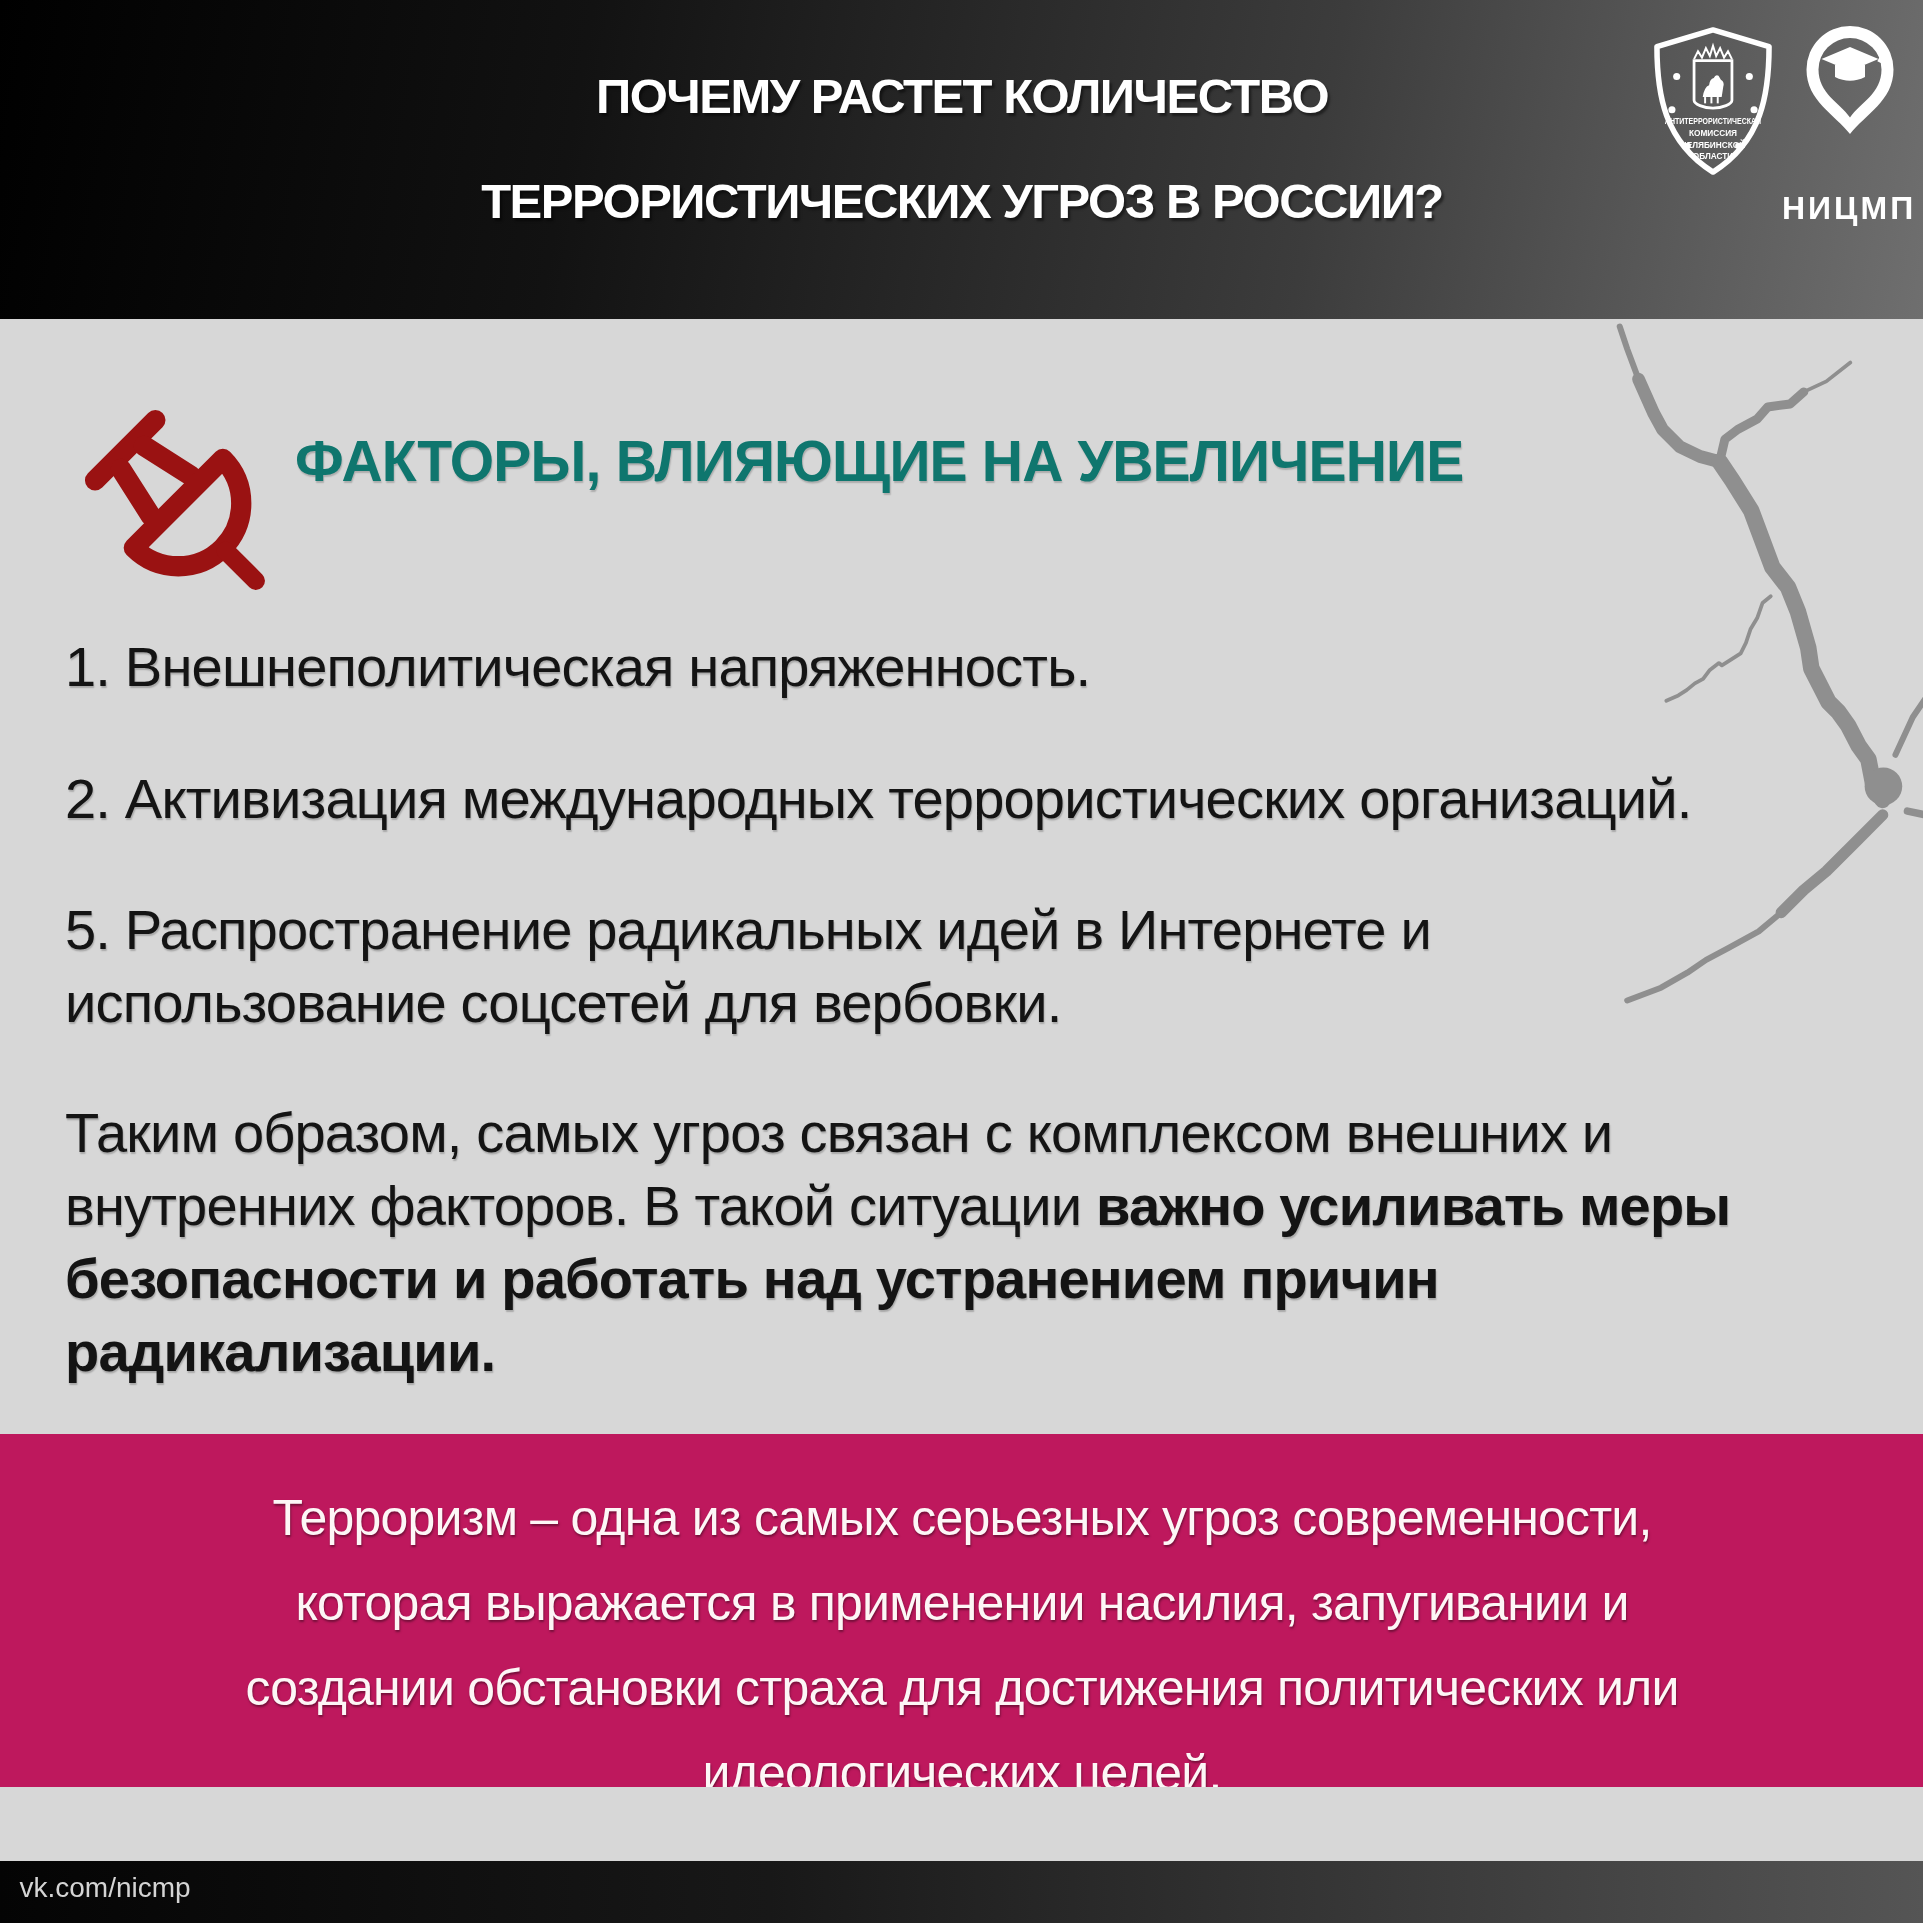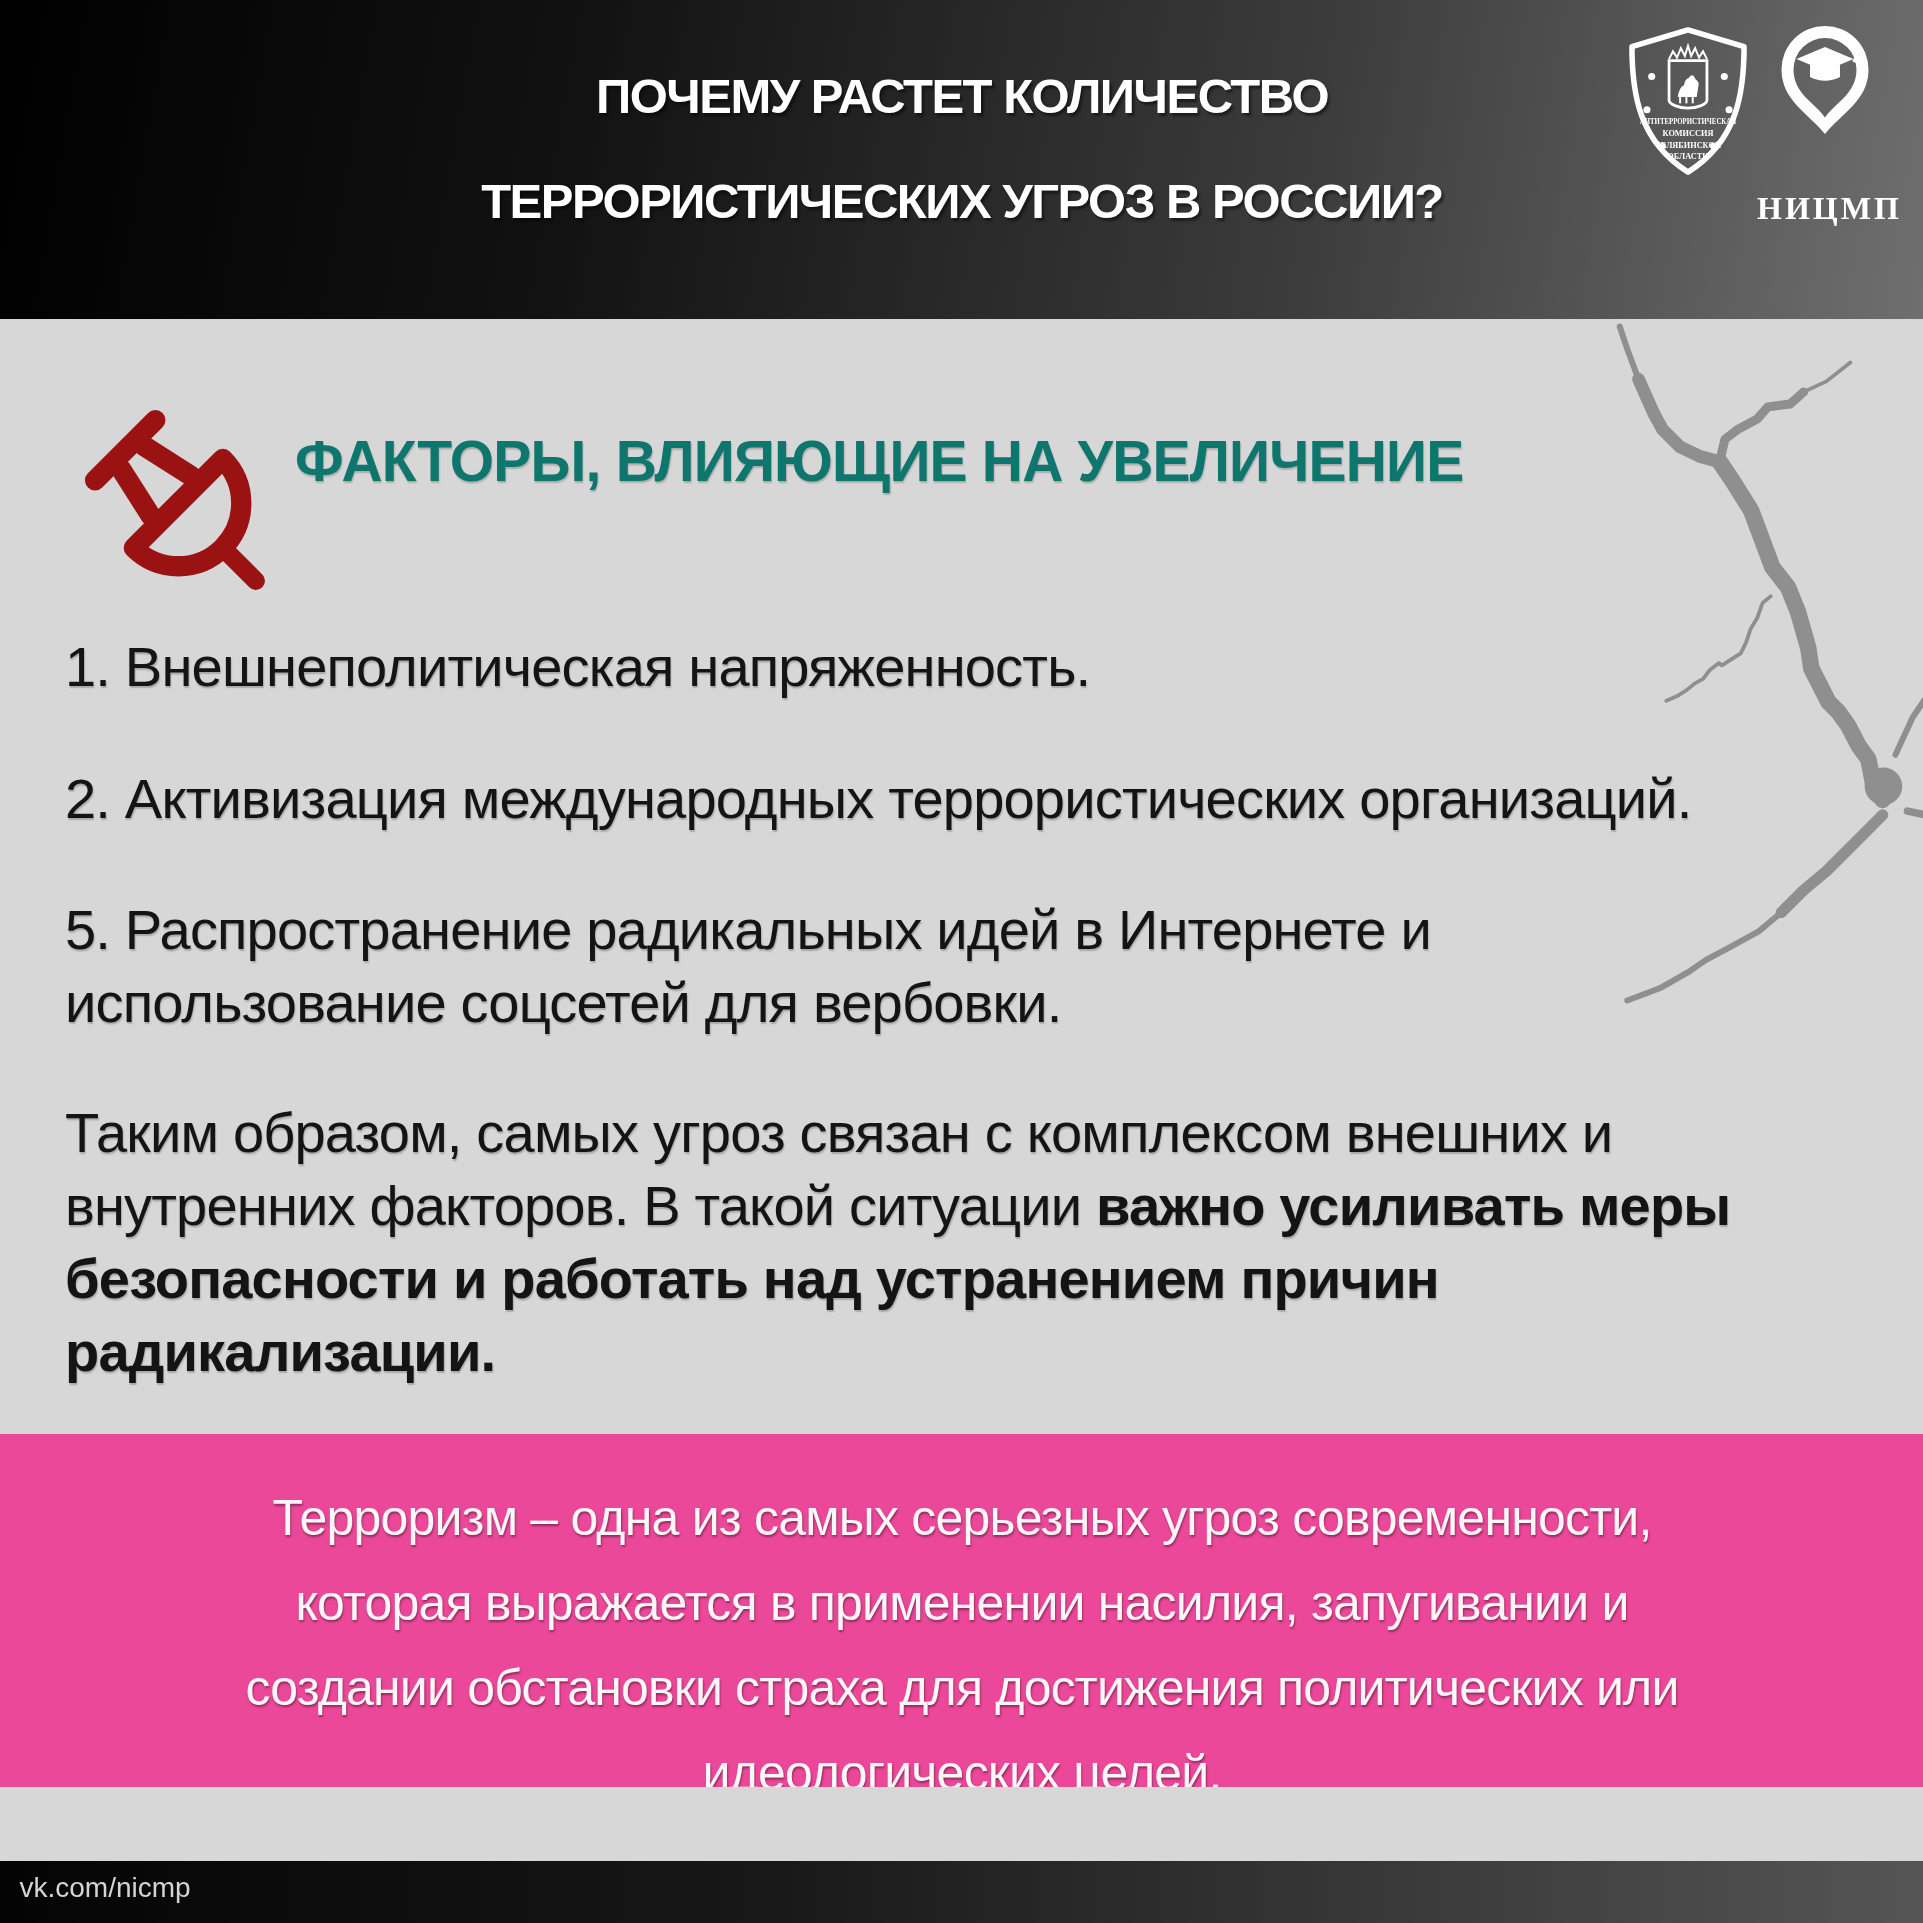--- a/index.html
+++ b/index.html
@@ -15,21 +15,21 @@
     position:absolute;left:0;top:0;width:1924px;height:319px;
     background:linear-gradient(100deg,#000 0%,#121212 30%,#3c3c3c 68%,#6f6f6f 100%);
     box-shadow:0 3px 4.5px rgba(0,0,0,.45);
   }
   .title{
     position:absolute;left:0;top:44px;width:1924px;
     text-align:center;color:#ffffff;font-weight:700;
     font-size:49px;line-height:105px;letter-spacing:-1.5px;
     text-shadow:2.3px 3px 2.3px rgba(0,0,0,.45);
   }
-  .logos{position:absolute;right:25px;top:22.5px;width:271px;height:173px;font-family:Liberation Serif, serif;}
+  .logos{position:absolute;right:0;top:22.5px;width:271px;height:173px;}
   .shield-logo{position:absolute;left:0;top:3px;}
   .nicmp-logo{position:absolute;left:149px;top:0;}
   .nicmp-label{
     position:absolute;left:129px;top:147px;width:139px;
     color:#ffffff;font-weight:700;
     font-size:32px;letter-spacing:3px;margin-top:20px;
   }
   
   .body-section{
     position:absolute;left:0;top:319px;width:1924px;height:1114px;
@@ -48,21 +48,21 @@
     white-space:pre-line;text-shadow:0.8px 1.5px 1.5px rgba(0,0,0,.22);
   }
   .item-1{top:311px;text-align:center;}
   .item-2{top:443px;}
   .item-3{top:574px;}
   .conclusion{top:777px;max-width:1804px;}
   .conclusion b{font-weight:700;}
   
   .banner{
     position:absolute;left:0;top:1434px;width:1924px;height:449px;
-    background:#ec4899;
+    background:#be185d;
   }
   .banner-text{
     position:absolute;left:0;top:42px;width:1924px;
     text-align:center;color:#fdf6f6;font-size:50px;line-height:85px;
     white-space:pre-line;letter-spacing:-0.8px;
     text-shadow:0.8px 2.3px 2.3px rgba(0,0,0,.4);
   }
   
   .bottom-strip{
     position:absolute;left:0;top:1787px;width:1924px;height:74px;

